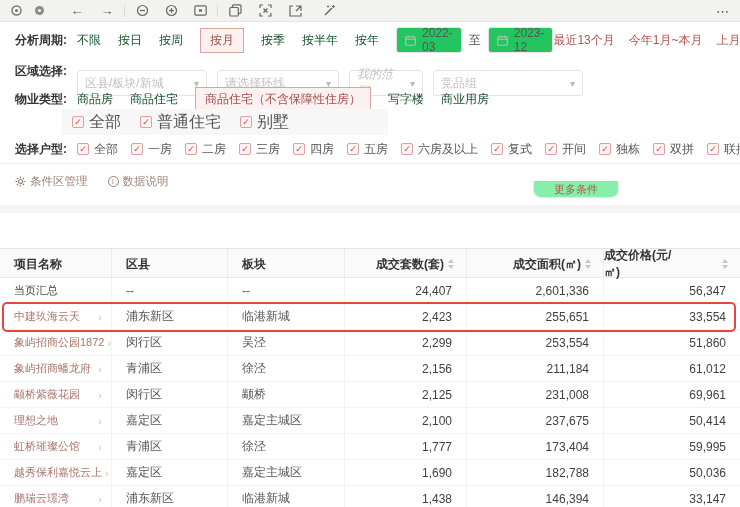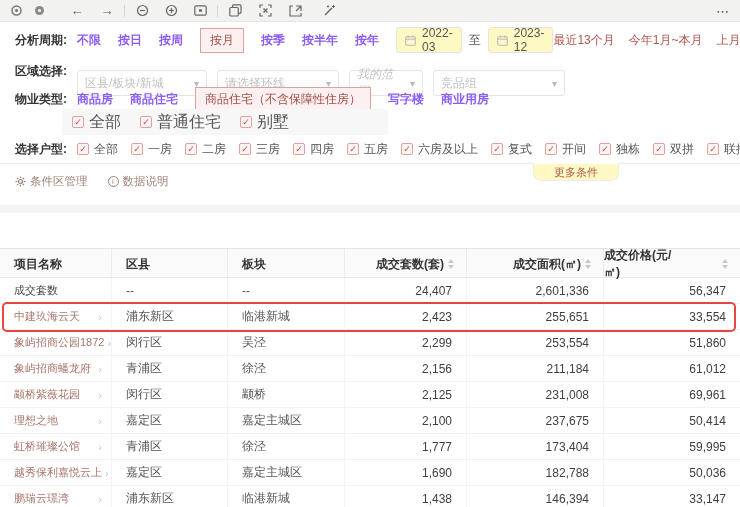--- a/index.html
+++ b/index.html
@@ -16,47 +16,47 @@
             width:16px; height:16px; cursor:pointer; color:#5a5a5a; }
   .tb-ico svg { display:block; }
   .tb-sep { width:1px; height:12px; background:#d8d8d6; margin:0 9px; }
   .tb-arrow { font-size:13px; line-height:1; }
   .tb-more { position:absolute; right:10px; top:0; height:22px; display:flex;
              align-items:center; font-size:13px; letter-spacing:1px; color:#555; cursor:pointer; }
 
   
   .frow { position:absolute; left:15px; display:flex; align-items:center; font-size:12px; color:#555; }
   .flabel { font-weight:bold; color:#333; width:62px; flex:0 0 62px; }
-  .opt { margin-right:17px; cursor:pointer; color:#8b5cf6; white-space:nowrap;font-weight:bold; }
+  .opt { margin-right:17px; cursor:pointer; color:#14532d; white-space:nowrap; }
   .chip { border:1px solid #dba39c; background:#fcf1f0; color:#a34f47;
           padding:3px 9px; border-radius:0; margin-right:17px; cursor:pointer; white-space:nowrap; }
 
   .datebox { display:flex; align-items:center; height:26px; width:118px; border:1px solid #e4e4e4;
-             border-radius:3px; padding:0 8px; color:#555; background:#fef9c3; cursor:pointer; }
+             border-radius:3px; padding:0 8px; color:#555; background:#22c55e; cursor:pointer; }
   .datebox .cal { margin-right:6px; display:inline-flex; }
   .to-sep { margin:0 7px; color:#555; }
   .quick { margin-left:auto; display:flex; gap:14px; white-space:nowrap; }
   .quick span { color:#b2554e; cursor:pointer; }
 
   .dropdown { display:flex; align-items:center; justify-content:space-between; height:26px;
               border:1px solid #e4e4e4; border-radius:3px; padding:0 7px; background:#fff;
               color:#c2c2c2; cursor:pointer; margin-right:10px; }
   .dropdown .caret { color:#b9b9b9; font-size:10px; margin-left:6px; }
 
   .subbox { position:absolute; left:62px; top:109px; width:326px; height:26px; background:#f7f7f7;
             display:flex; align-items:center; padding-left:10px; }
 
   .cb-item { display:inline-flex; align-items:center; margin-right:19px; cursor:pointer; white-space:nowrap; }
   .cb { width:12px; height:12px; border:1px solid #dfa09c; background:#fdf3f2; border-radius:2px;
         display:inline-flex; align-items:center; justify-content:center; font-size:9px;
         color:#bf4e47; line-height:1; margin-right:5px; flex:0 0 12px; }
   .cb-item .txt { color:#555; }
 
   .panel-line { position:absolute; top:163px; left:0; width:740px; height:1px; background:#ececec; }
-  .more-tab { position:absolute; top:163px; left:533px; width:86px; height:18px; background:#fef9c3;
+  .more-tab { position:absolute; top:180px; left:533px; width:86px; height:18px; background:#86efac;
               border:1px solid #ececec; border-top:1px solid #fff; border-radius:0 0 8px 8px;
               display:flex; align-items:center; justify-content:center; font-size:11px;
               color:#b2554e; cursor:pointer; }
 
   .manage-row { position:absolute; top:174px; left:15px; display:flex; gap:20px; align-items:center;
                 font-size:11.5px; color:#9c8378; }
   .manage-row .mi { display:inline-flex; align-items:center; gap:4px; cursor:pointer; }
   .info-ico { width:11px; height:11px; border:1px solid #9c8378; border-radius:50%; display:inline-flex;
               align-items:center; justify-content:center; font-size:8px; font-style:normal; }
 
@@ -214,21 +214,21 @@
           <span class="caret">▾</span>
         </div>
         <div class="dropdown" style="width: 122px;">
           <span class="ph">请选择环线</span>
           <span class="caret">▾</span>
         </div>
         <div class="dropdown" style="width: 74px; font-style: italic;">
           <span class="ph">我的范围</span>
           <span class="caret">▾</span>
         </div>
-        <div class="dropdown" style="width: 132px;">
+        <div class="dropdown" style="width: 150px;">
           <span class="ph">竞品组</span>
           <span class="caret">▾</span>
         </div>
       </span>
   </div>
 
   <div class="frow" style="top:86px; height:26px;">
     <span class="flabel">物业类型:</span>
     <span id="property-options" style="display:flex;align-items:center;">
         <span class="opt">商品房</span>
@@ -367,21 +367,21 @@
           <span>成交价格(元/㎡)</span>
           <span class="sort">
             <i class="up"></i>
             <i class="dn"></i>
           </span>
         </div>
       </div>
     <div class="tbody" id="table-body">
         <div class="trow">
           <div class="td name-cell">
-            <span class="proj-plain">成交套数</span>
+            <span class="proj-plain">当页汇总</span>
           </div>
           <div class="td">--</div>
           <div class="td">--</div>
           <div class="td num">24,407</div>
           <div class="td num">2,601,336</div>
           <div class="td num">56,347</div>
         </div>
         <div class="trow">
           <div class="td name-cell">
             <span class="proj-link">中建玖海云天</span>

